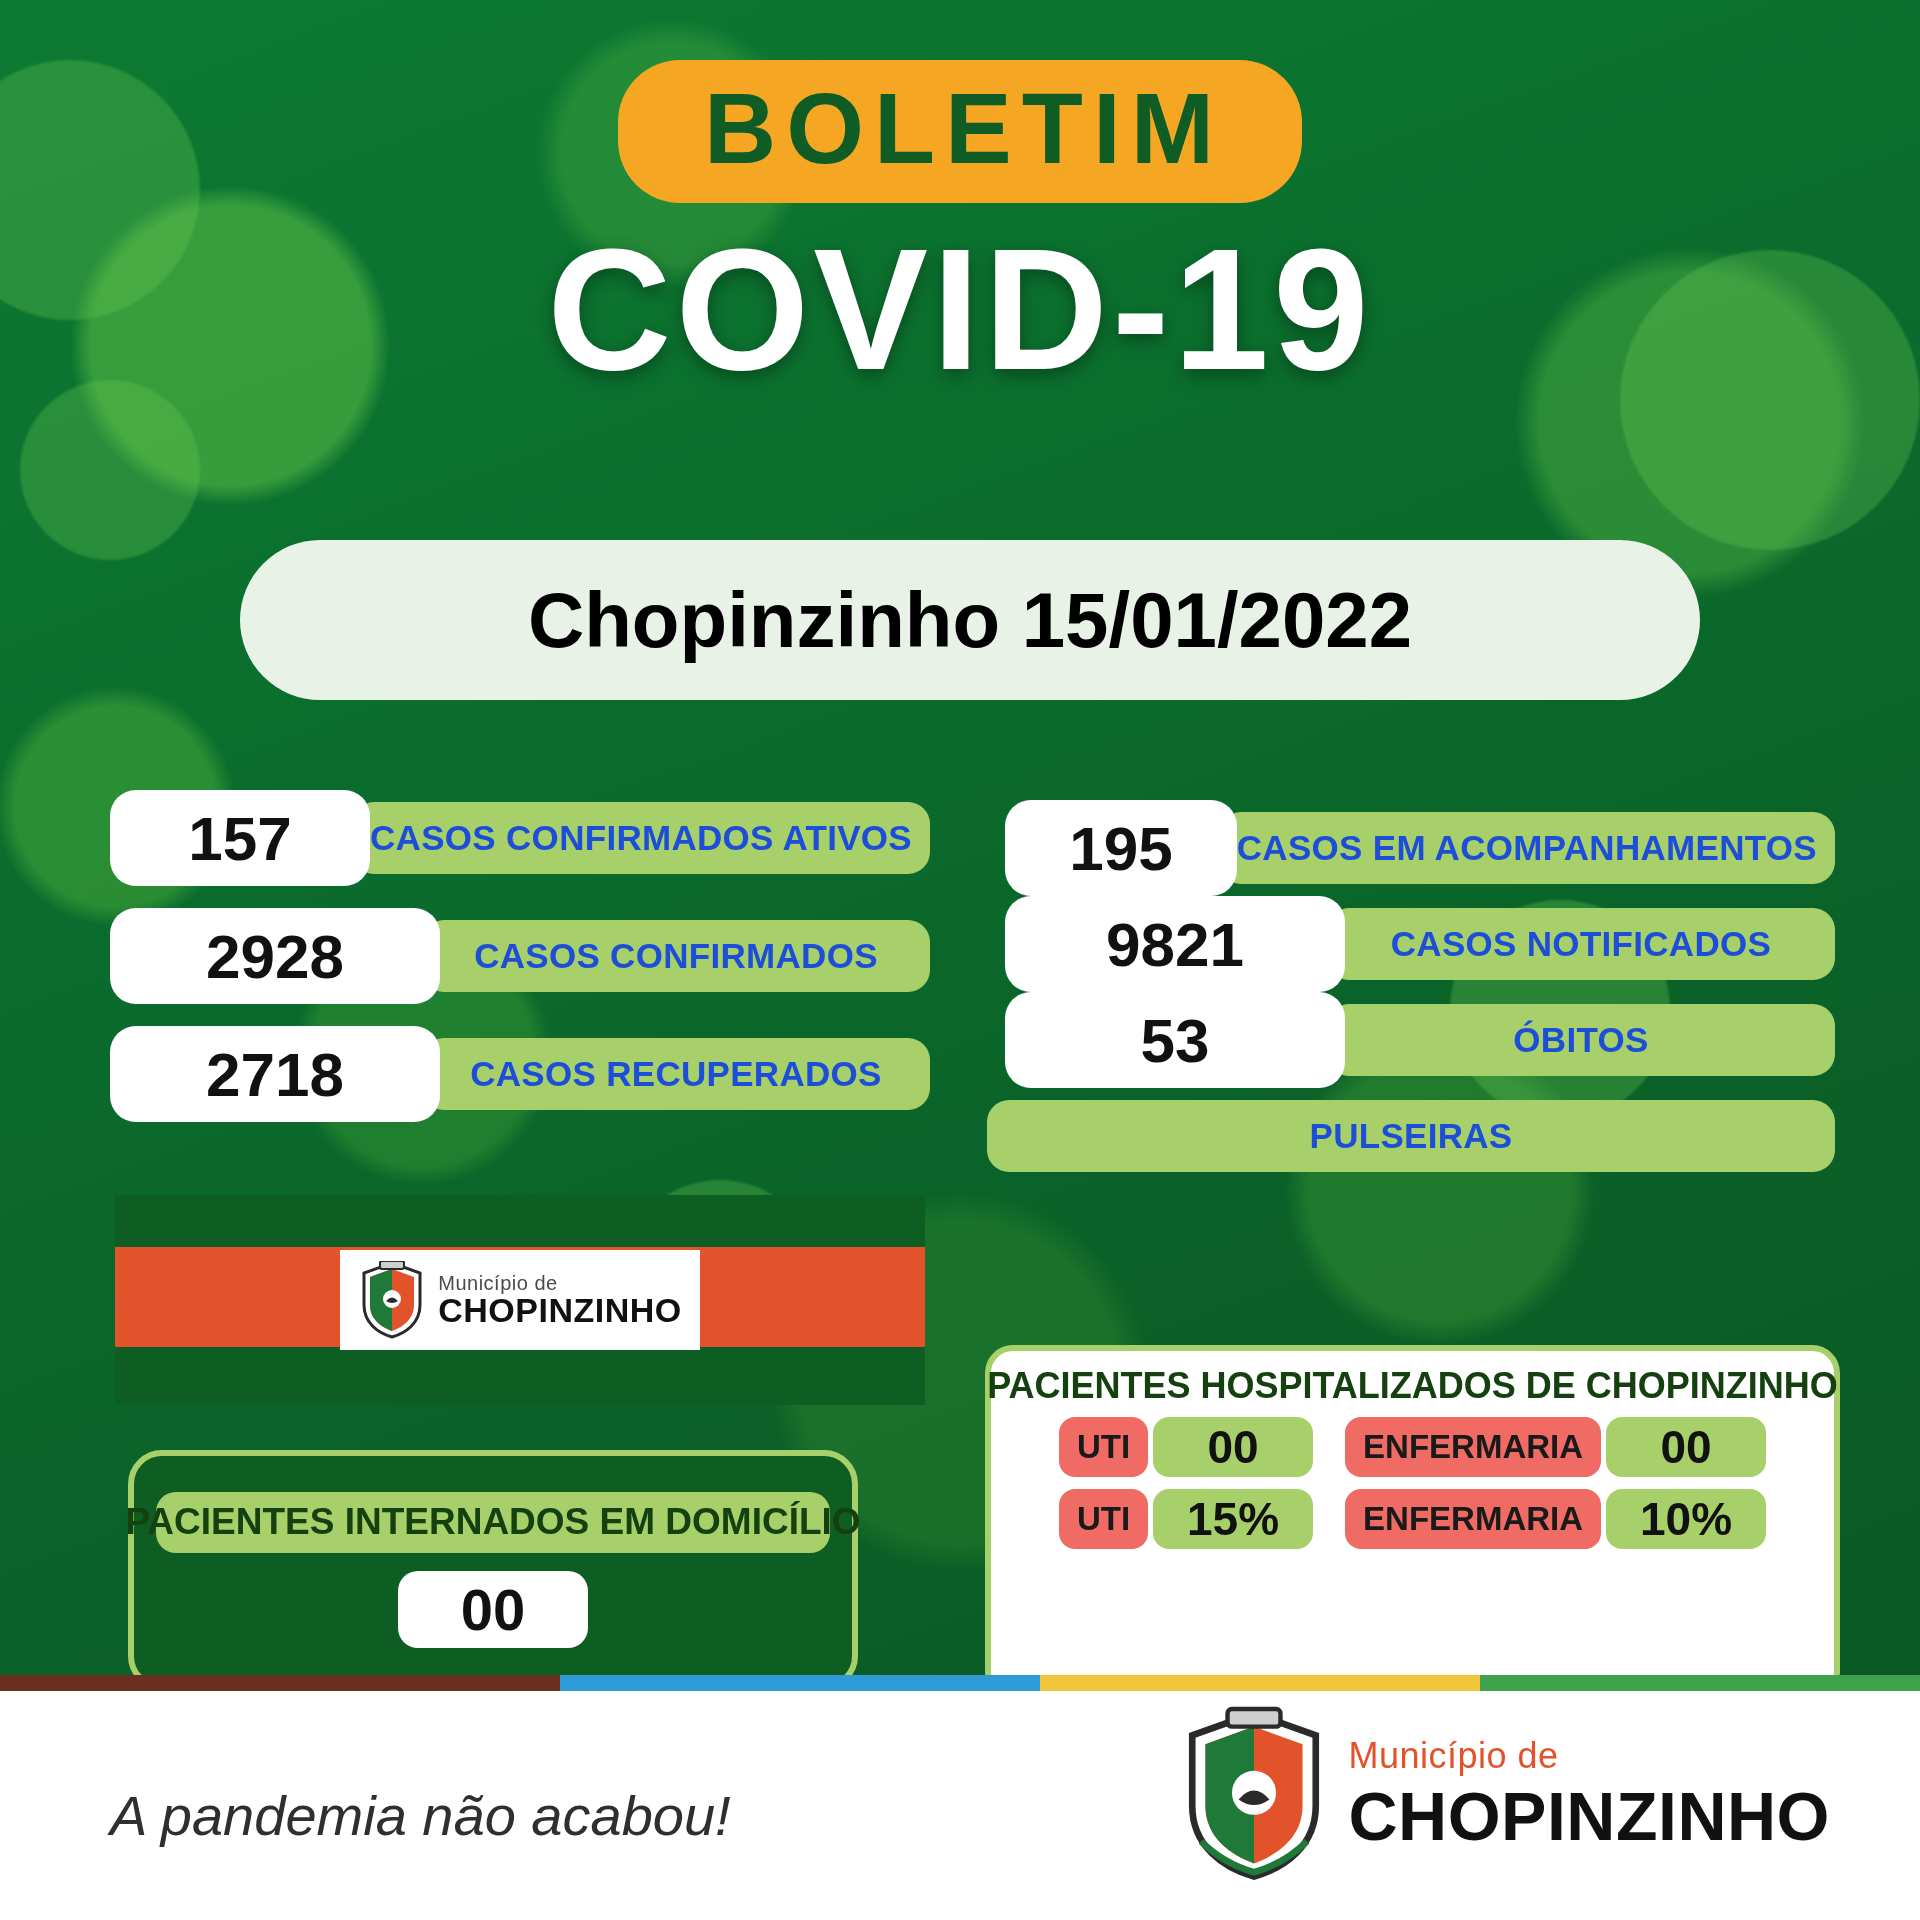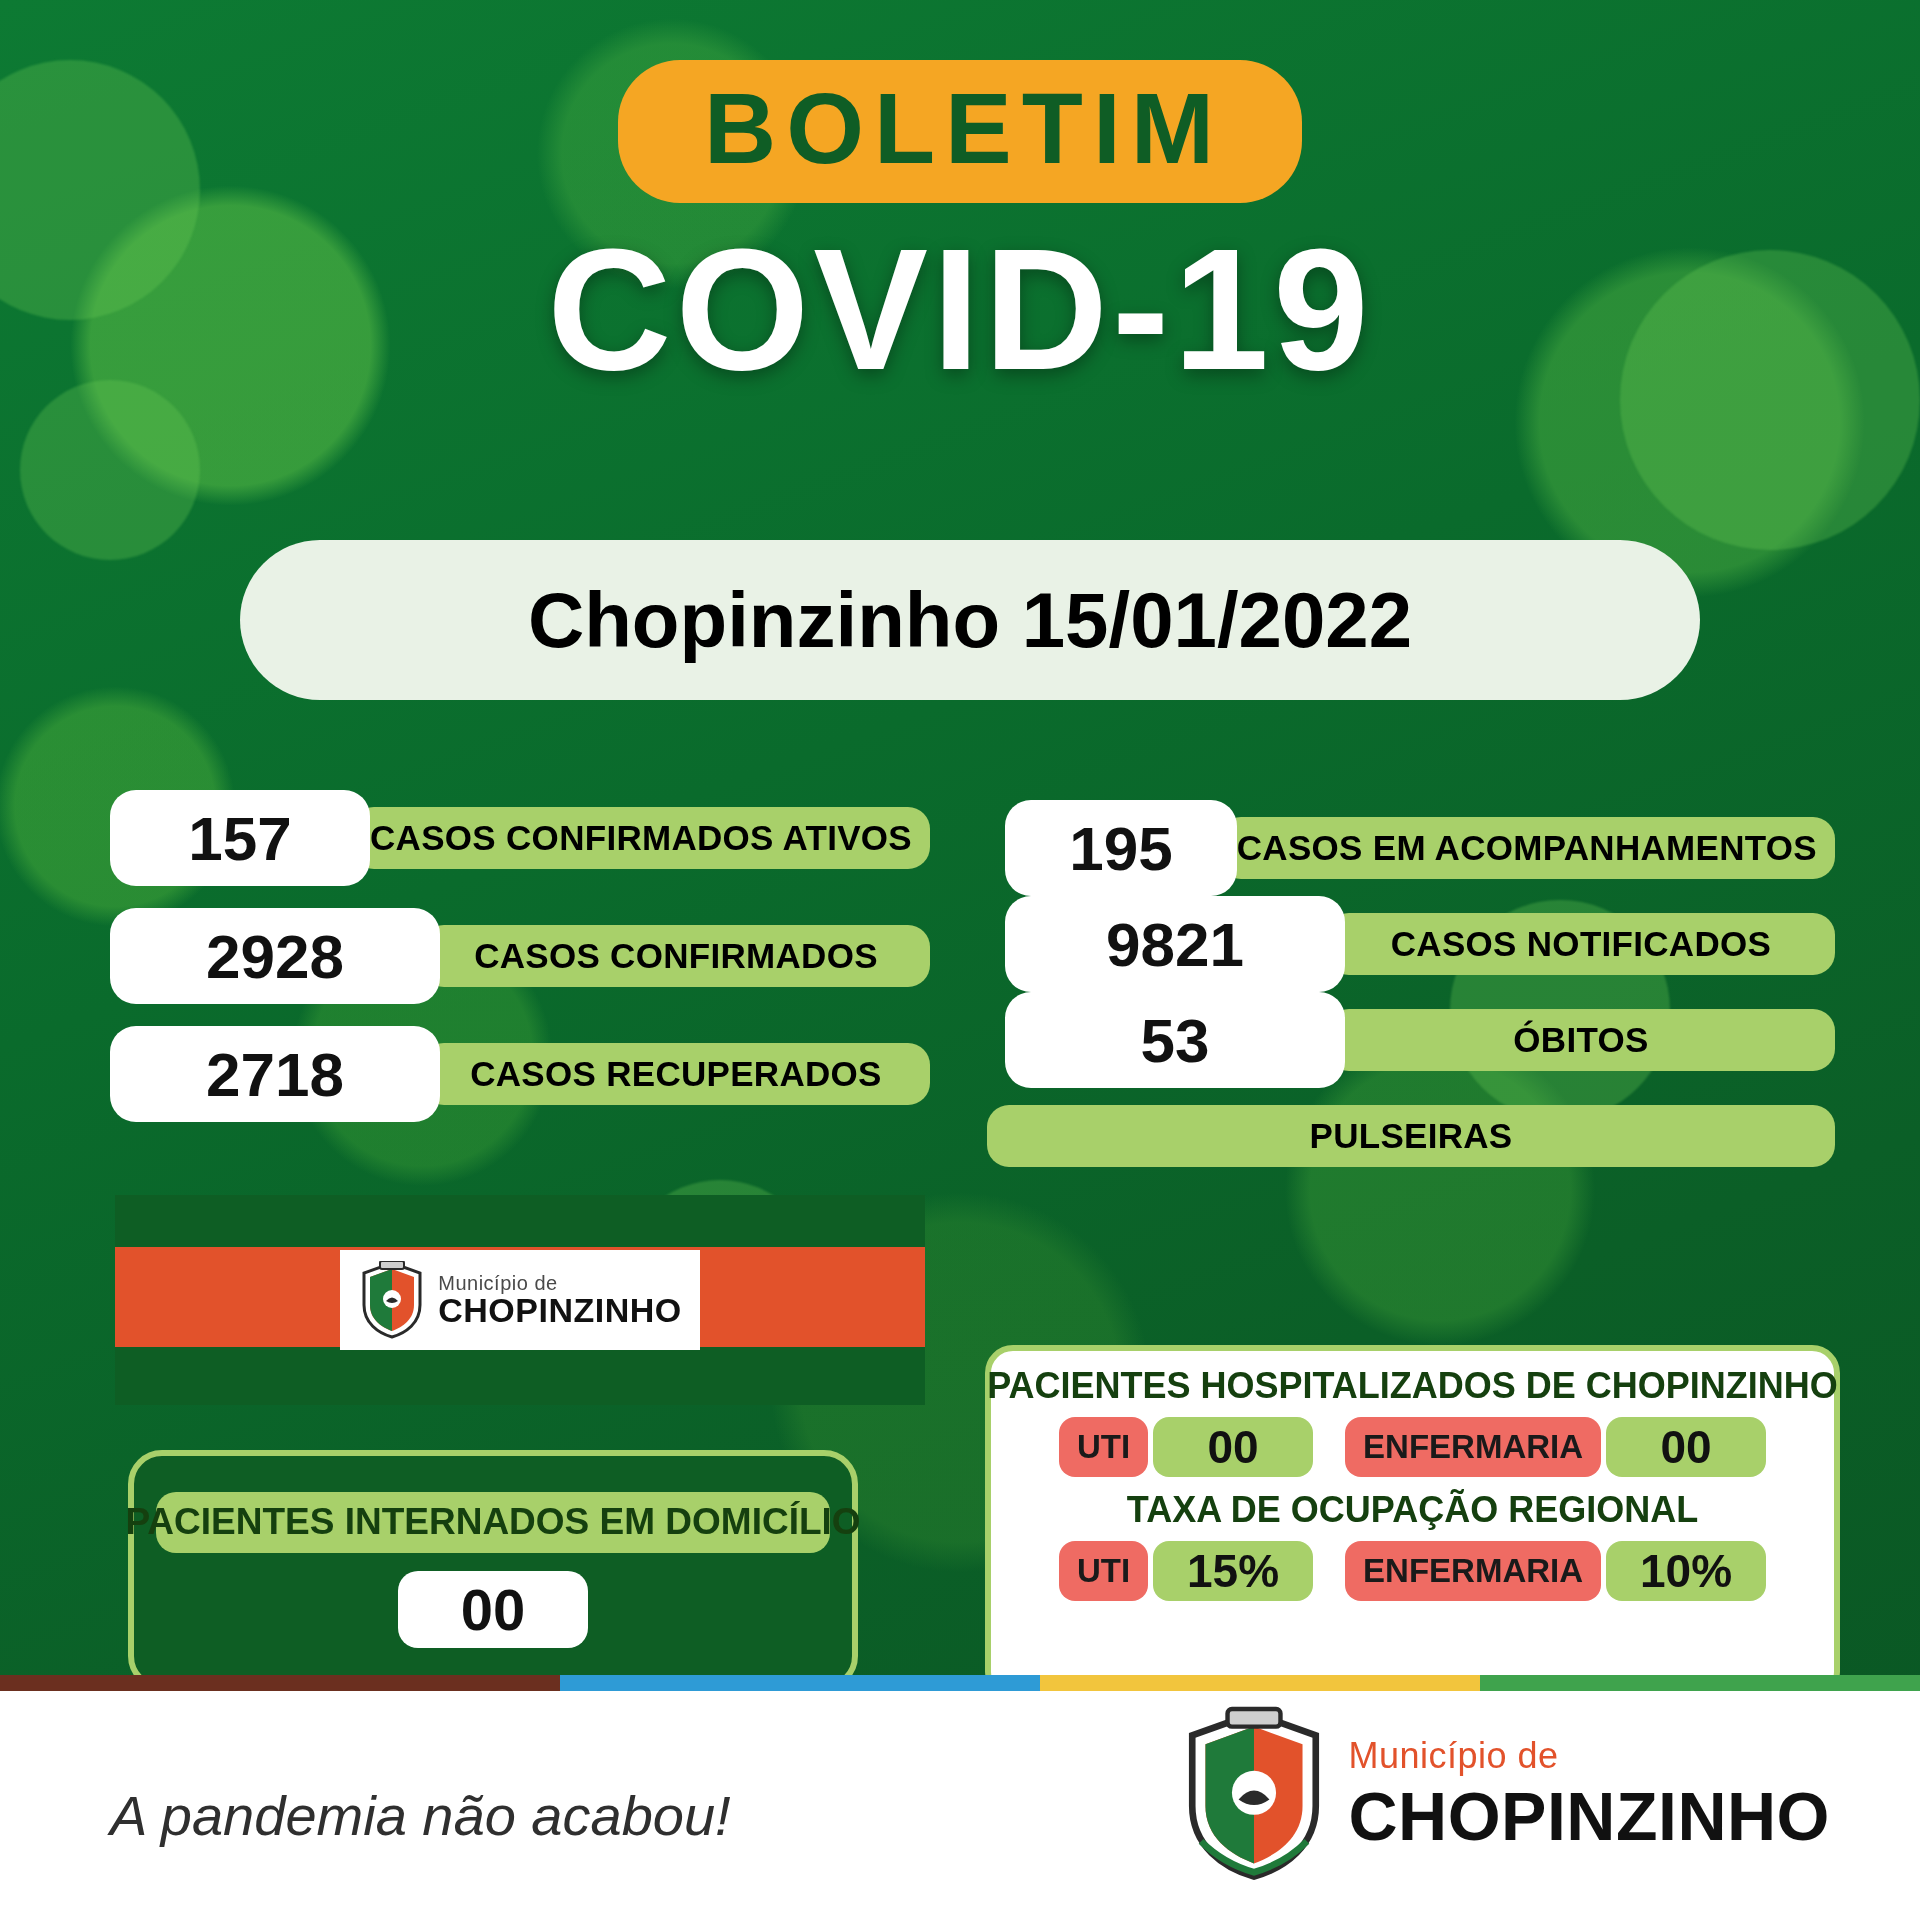--- a/index.html
+++ b/index.html
@@ -87,22 +87,22 @@
     background: #ffffff;
     border-radius: 26px;
     height: 96px;
     display: flex; align-items: center; justify-content: center;
     font-size: 62px; font-weight: bold; color: #111;
     z-index: 2;
     padding: 16px 14px;
   }
   .stat-label {
     background: #a8d06a;
-    color: #000000;
-    height: 62px;
+    color: #1d4ed8;
+    height: 72px;
     margin-left: -18px;
     border-radius: 22px;
     display: flex; align-items: center; justify-content: center;
     font-size: 35px; font-weight: bold;
     letter-spacing: .3px;
     padding: 0 18px;
     flex: 1;
     text-align: center;
     white-space: nowrap;
   }
@@ -311,21 +311,20 @@
 
   <div class="hosp-card">
     <div class="hosp-title">PACIENTES HOSPITALIZADOS DE CHOPINZINHO</div>
     <div class="hosp-row">
       <div class="tag-red">UTI</div>
       <div class="tag-green">00</div>
       <div class="gap-sep"></div>
       <div class="tag-red">ENFERMARIA</div>
       <div class="tag-green">00</div>
     </div>
-    <div class="hosp-title">TAXA DE OCUPAÇÃO REGIONAL</div>
     <div class="hosp-row">
       <div class="tag-red">UTI</div>
       <div class="tag-green">15%</div>
       <div class="gap-sep"></div>
       <div class="tag-red">ENFERMARIA</div>
       <div class="tag-green">10%</div>
     </div>
   </div>
 
   <div class="footer">

